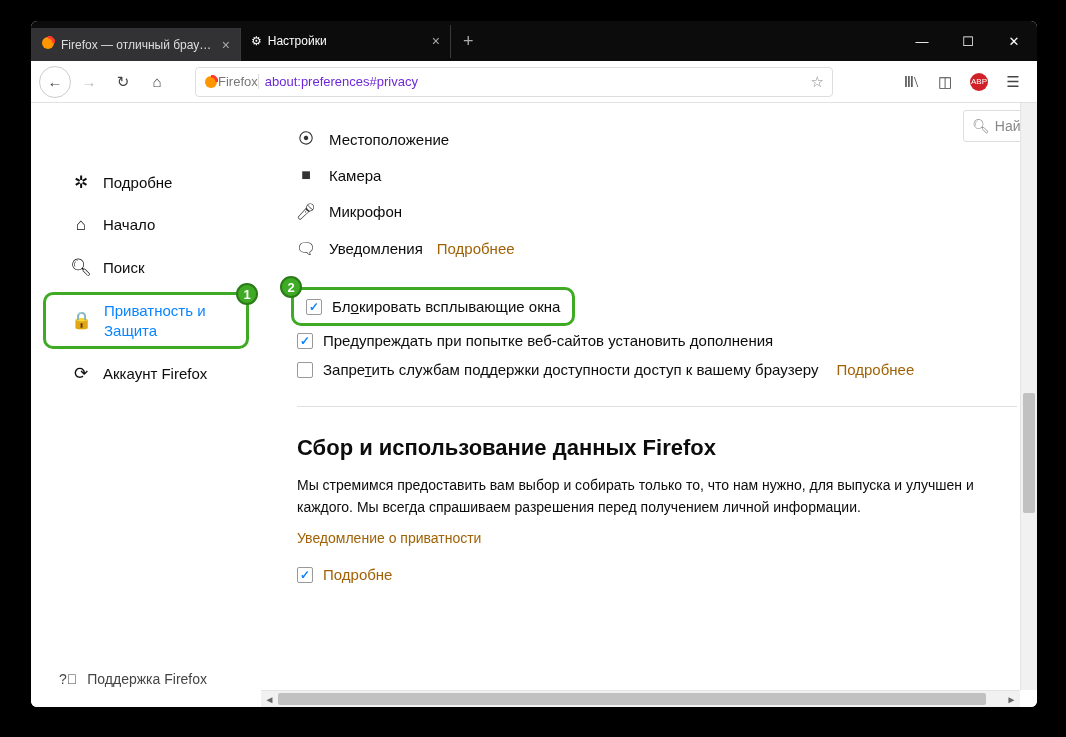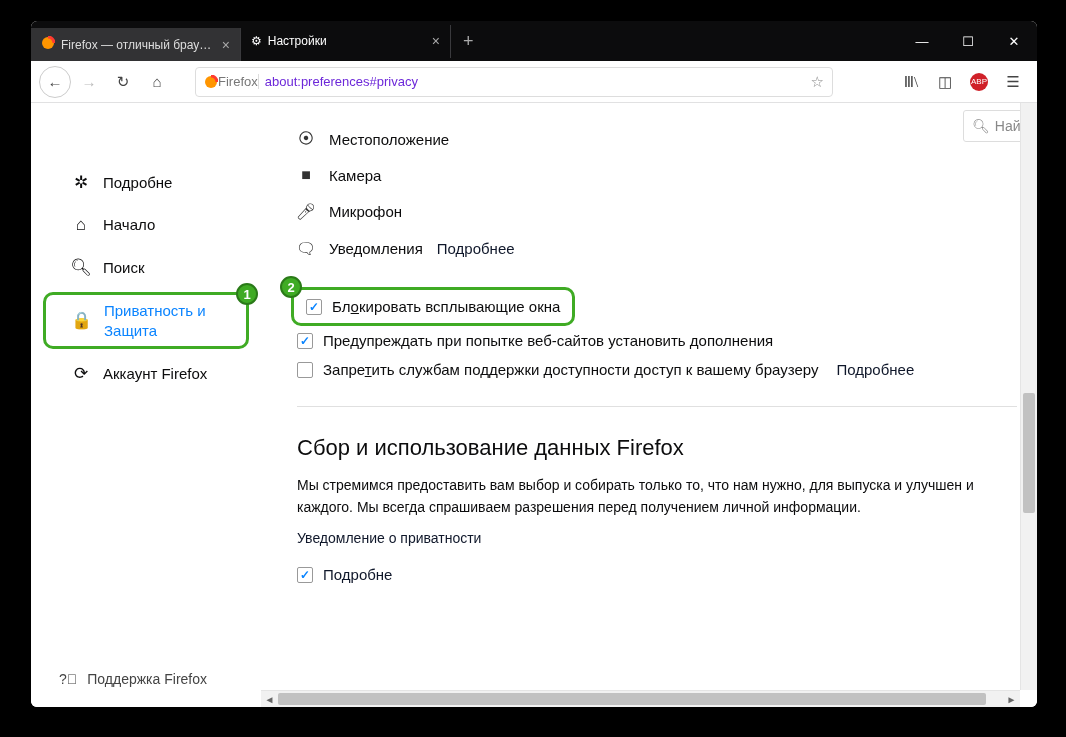--- a/index.html
+++ b/index.html
@@ -28,26 +28,26 @@
 .navitem{display:flex;align-items:center;gap:12px;padding:8px 8px 8px 28px;font-size:15px;color:#0c0c0d;cursor:pointer;margin:6px 12px;border-radius:4px}
 .navitem.sel{color:#0a84ff;border:3px solid #3fab24;border-radius:10px;padding:6px 6px 6px 26px;position:relative}
 .navitem .ic{width:20px;display:flex;justify-content:center;font-size:17px}
 .navitem .tx{line-height:1.3}
 .badge{position:absolute;width:22px;height:22px;background:#3fab24;border:2px solid #2a7a18;border-radius:50%;color:#fff;font-size:13px;font-weight:bold;display:flex;align-items:center;justify-content:center}
 .support{position:absolute;bottom:20px;left:28px;display:flex;align-items:center;gap:10px;font-size:14px;color:#444}
 .main{flex:1;padding:18px 10px 0 0;position:relative;overflow:hidden}
 .searchbox{position:absolute;right:-6px;top:7px;width:80px;height:32px;border:1px solid #ddd;border-radius:3px;display:flex;align-items:center;padding:0 8px;color:#888;font-size:14px;gap:5px}
 .row{display:flex;align-items:center;gap:14px;padding:9px 0 9px 36px;font-size:15px;color:#0c0c0d}
 .row .ric{width:18px;display:flex;justify-content:center;color:#333;font-size:16px}
-.link{color:#0f172a;cursor:pointer}
+.link{color:#a16207;cursor:pointer}
 .cbrow{display:flex;align-items:center;gap:10px;padding:6px 0 6px 36px;font-size:15px;color:#0c0c0d}
 .cb{width:16px;height:16px;border:1px solid #999;border-radius:2px;display:flex;align-items:center;justify-content:center;background:#fff}
 .cb.ck{color:#0a84ff;font-size:12px;font-weight:bold}
 .cbrow.hl{border:3px solid #3fab24;border-radius:10px;padding:8px 12px 8px 12px;margin-left:30px;width:fit-content;position:relative}
-.h2{font-size:22px;font-weight:400;color:#0c0c0d;padding:28px 0 14px 36px}
+.h2{font-size:22px;font-weight:700;color:#0c0c0d;padding:28px 0 14px 36px}
 .para{font-size:14px;color:#0c0c0d;line-height:1.55;padding:0 10px 10px 36px}
 .hr{border-top:1px solid #e0e0e0;margin:22px 10px 0 36px}
 .scroll-v{position:absolute;right:0;top:0;bottom:17px;width:17px;background:#f1f1f1;border-left:1px solid #e4e4e4}
 .scroll-v .thumb{position:absolute;left:2px;right:2px;top:290px;height:120px;background:#c1c1c1;border-radius:2px}
 .scroll-h{position:absolute;left:0;right:17px;bottom:0;height:17px;background:#f1f1f1;border-top:1px solid #e4e4e4}
 .scroll-h .arr{position:absolute;top:0;bottom:0;width:17px;display:flex;align-items:center;justify-content:center;color:#666;font-size:10px}
 .scroll-h .thumb{position:absolute;top:2px;bottom:2px;left:17px;right:34px;background:#c1c1c1;border-radius:2px}
 u{text-decoration:underline}
 </style>
 </head>

